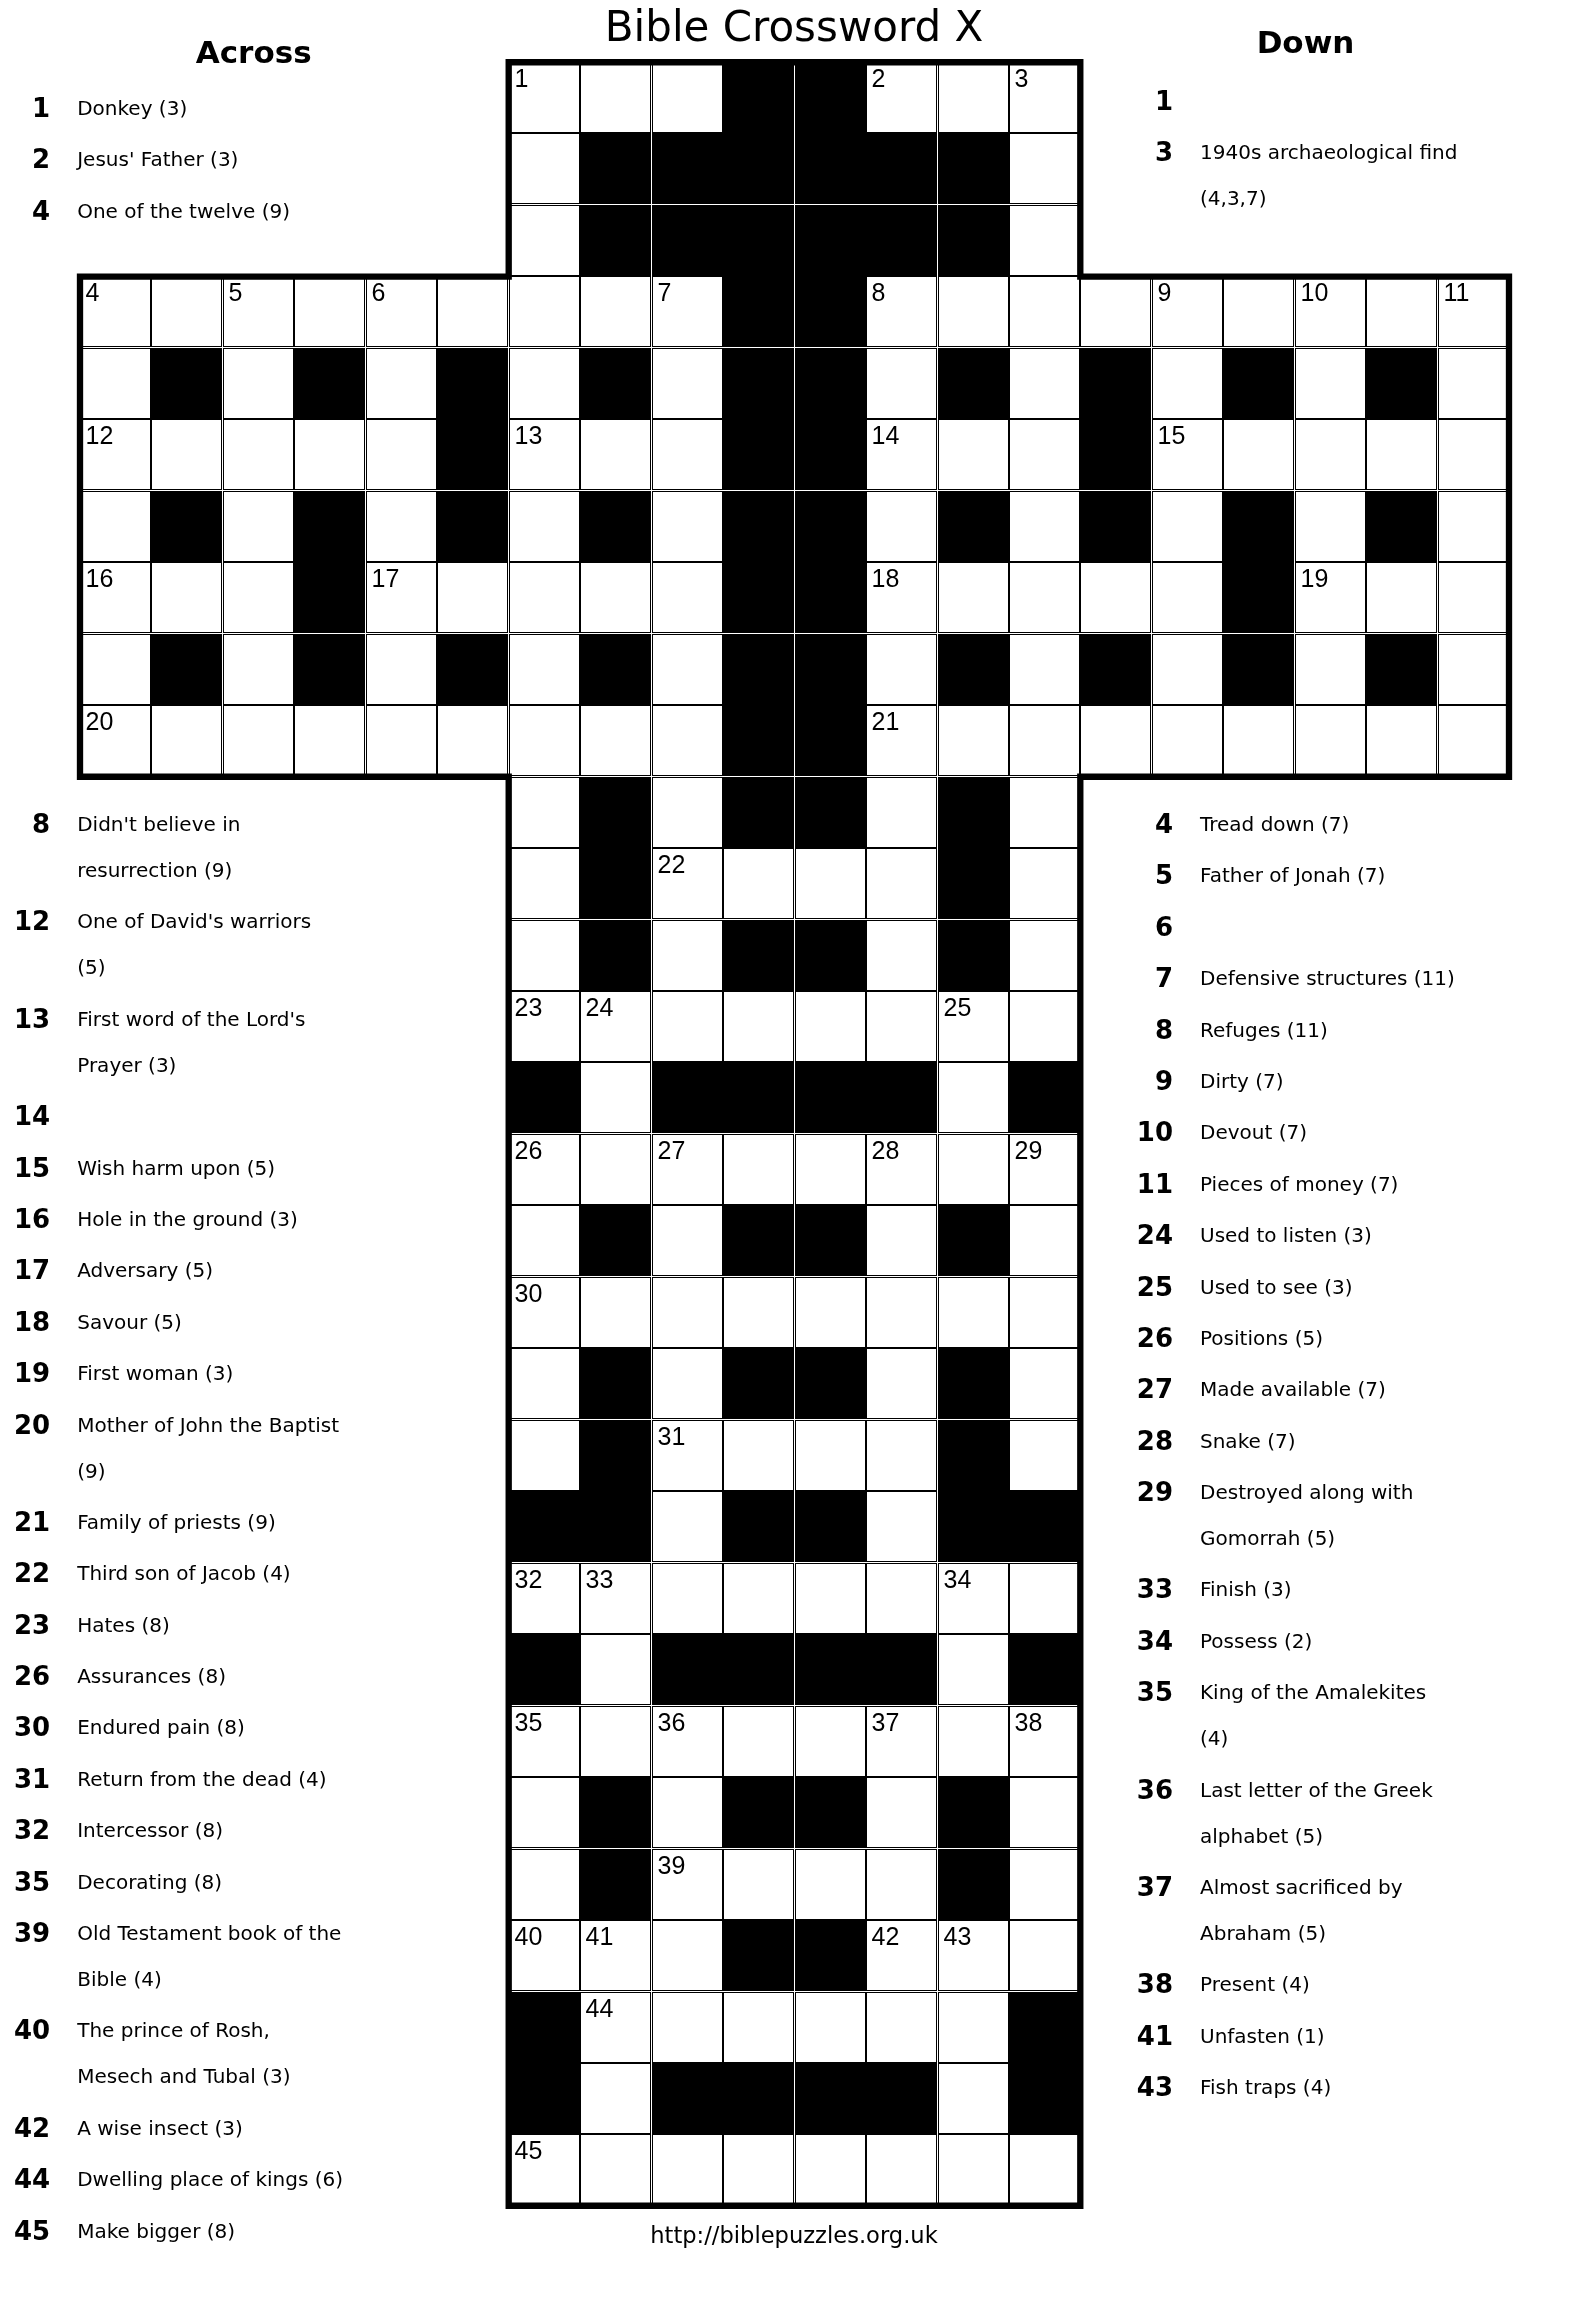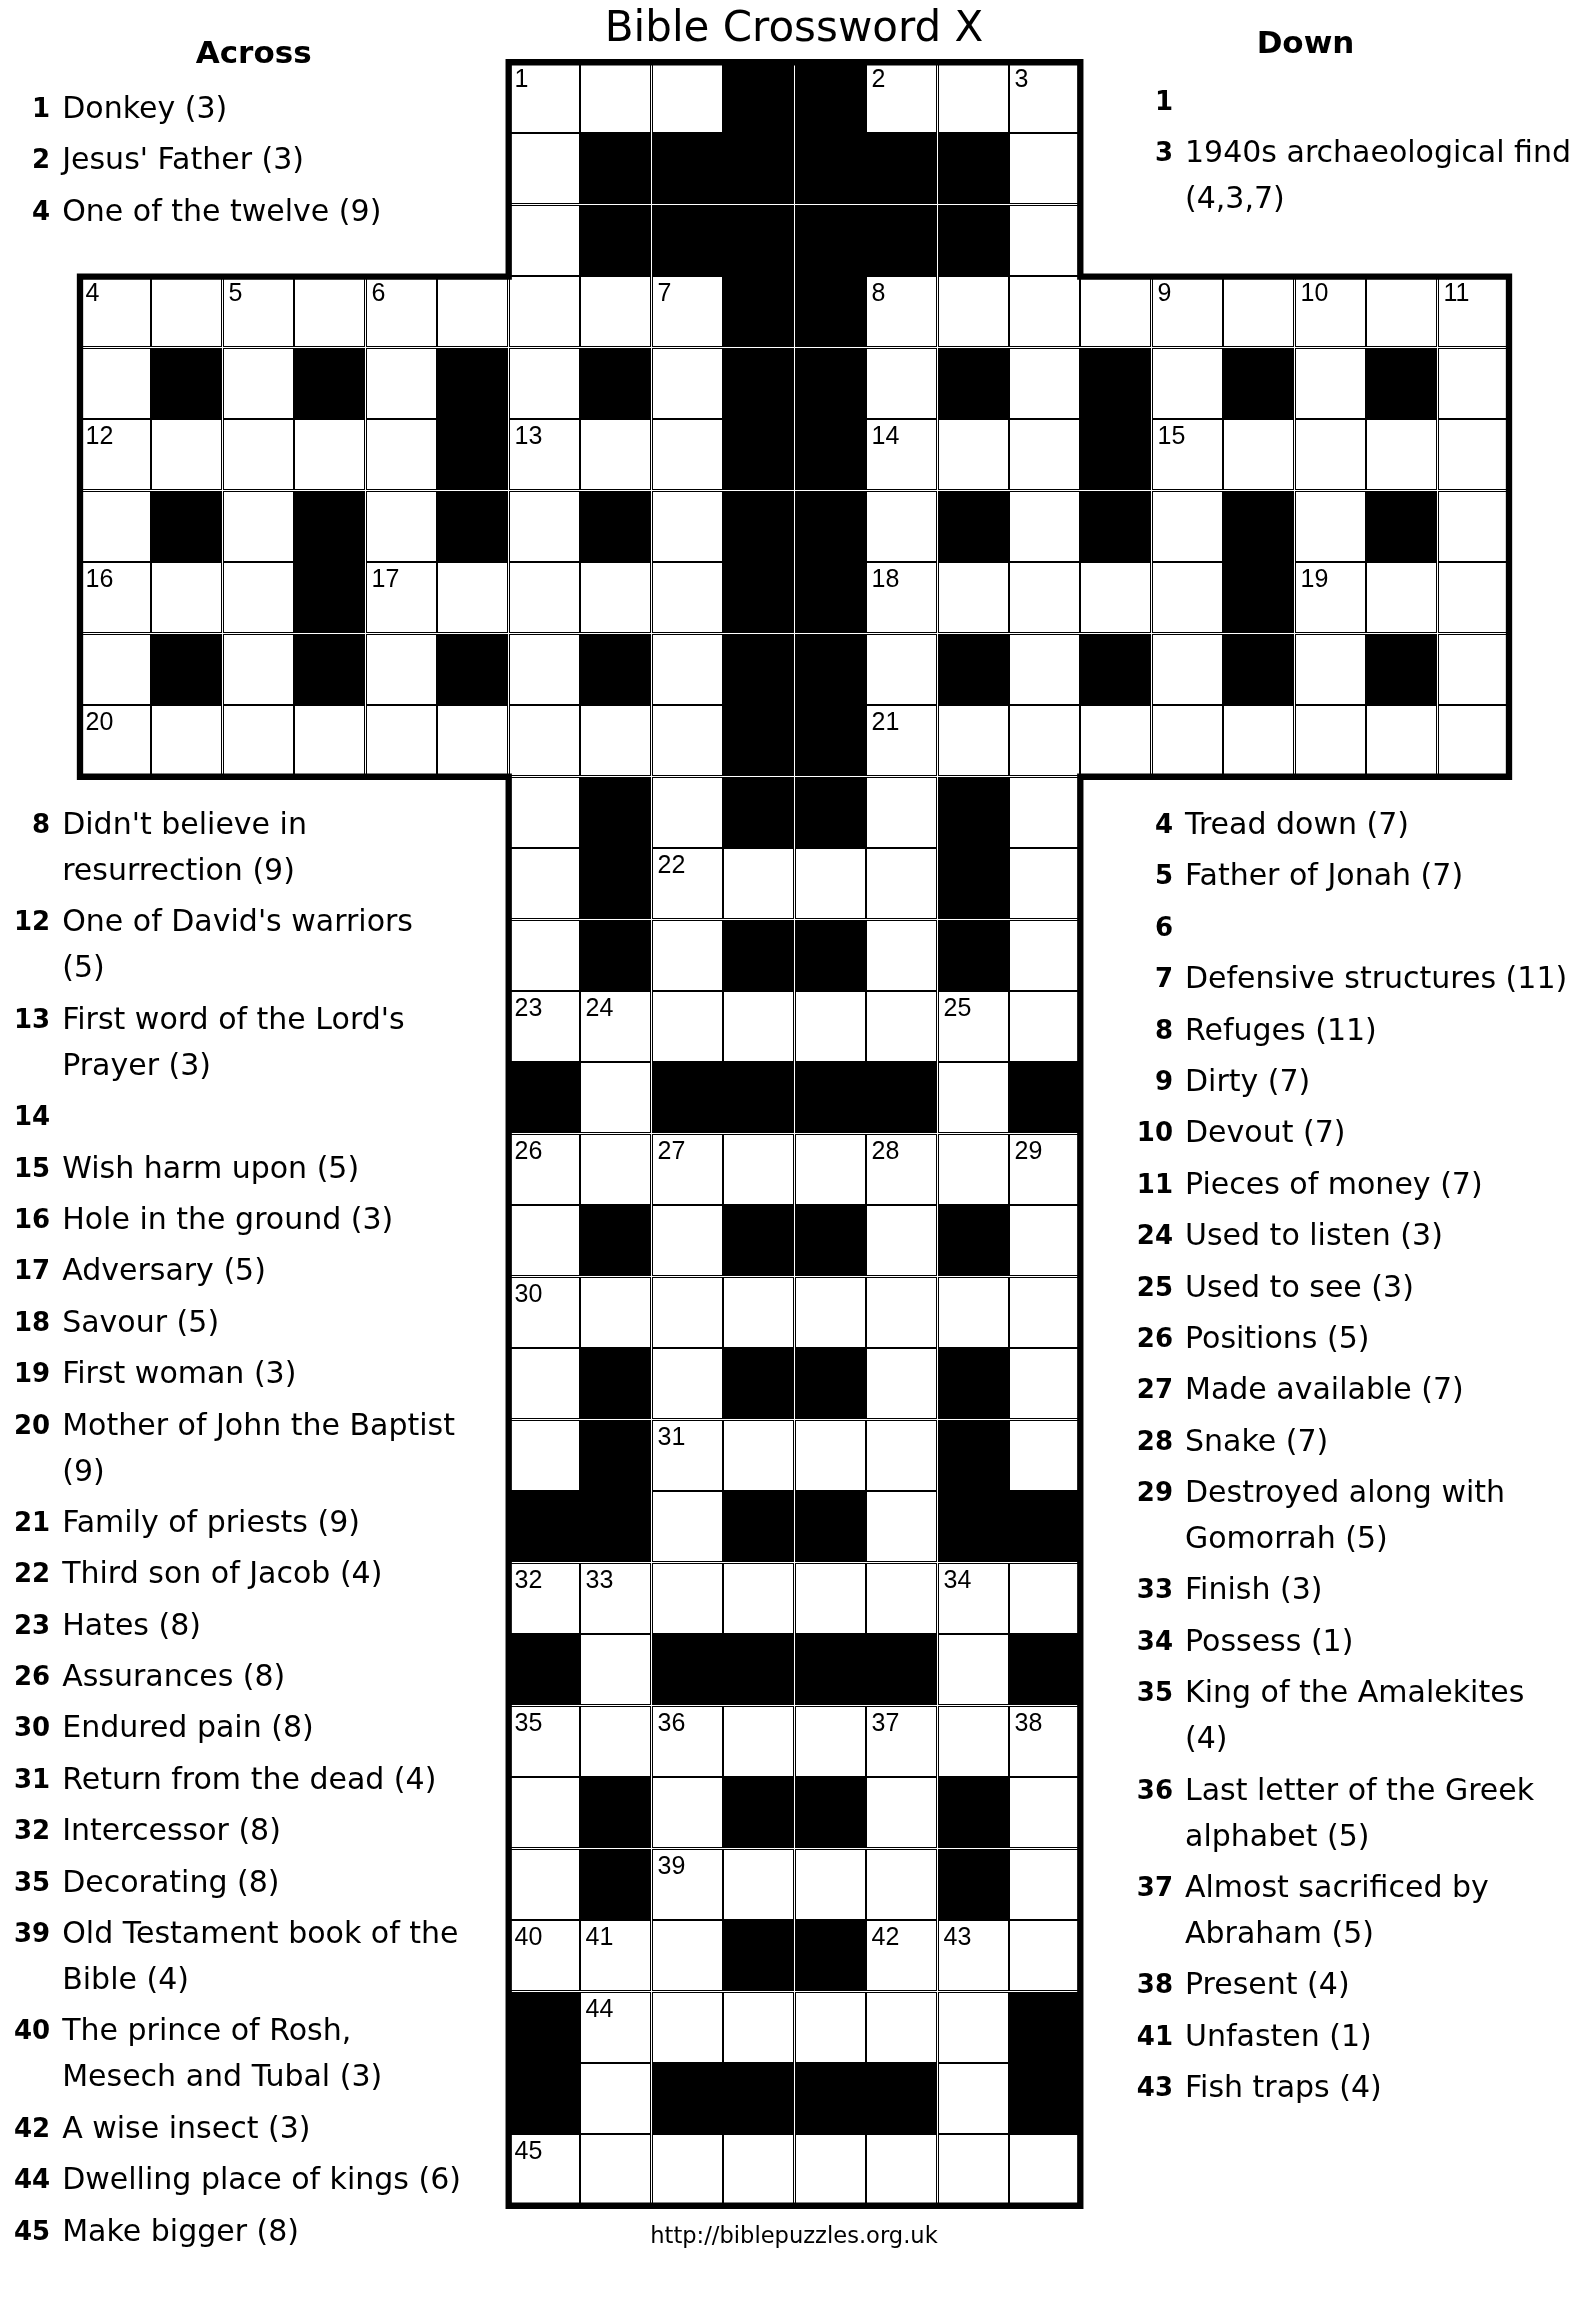--- a/index.html
+++ b/index.html
@@ -14,21 +14,21 @@
   #across-header{left:7.2px;top:34px;width:493px;}
   #down-header{left:1075px;top:23.5px;width:461px;}
   .clue-list{position:absolute;}
   #across-top{left:7.2px;top:85px;width:496px;}
   #across-bottom{left:7.2px;top:801px;width:496px;}
   #down-top{left:1122px;top:78px;width:474px;}
   #down-bottom{left:1122px;top:801px;width:474px;}
   .clue{display:flex;margin-bottom:5.4px;}
   .clue .num{flex:0 0 43px;text-align:right;font-weight:bold;font-size:26px;line-height:46px;}
   #down-top .num,#down-bottom .num{flex-basis:51px;}
-  .clue .txt{margin-left:12px;font-size:30px;line-height:46px;}
+  .clue .txt{margin-left:27px;font-size:20px;line-height:46px;}
   #grid{position:absolute;left:80px;top:62px;width:1429px;height:2144px;}
   .cell{position:absolute;width:71px;height:71px;box-sizing:border-box;
     border:1.4px solid #000;}
   .cell.white{background:#fff;}
   .cell.black{background:#000;}
   .cellnum{position:absolute;top:0.9px;left:4.5px;
     font-family:"Liberation Sans",sans-serif;font-size:25px;line-height:29px;}
   #outline{position:absolute;left:0;top:0;overflow:visible;pointer-events:none;}
   .site-url{position:absolute;left:508px;top:2222px;width:572px;text-align:center;
     font-size:22.6px;}
@@ -212,21 +212,21 @@
     <div class="clue">
       <div class="num">29</div>
       <div class="txt">Destroyed along with<br>Gomorrah (5)</div>
     </div>
     <div class="clue">
       <div class="num">33</div>
       <div class="txt">Finish (3)</div>
     </div>
     <div class="clue">
       <div class="num">34</div>
-      <div class="txt">Possess (1)</div>
+      <div class="txt">Possess (2)</div>
     </div>
     <div class="clue">
       <div class="num">35</div>
       <div class="txt">King of the Amalekites<br>(4)</div>
     </div>
     <div class="clue">
       <div class="num">36</div>
       <div class="txt">Last letter of the Greek<br>alphabet (5)</div>
     </div>
     <div class="clue">

